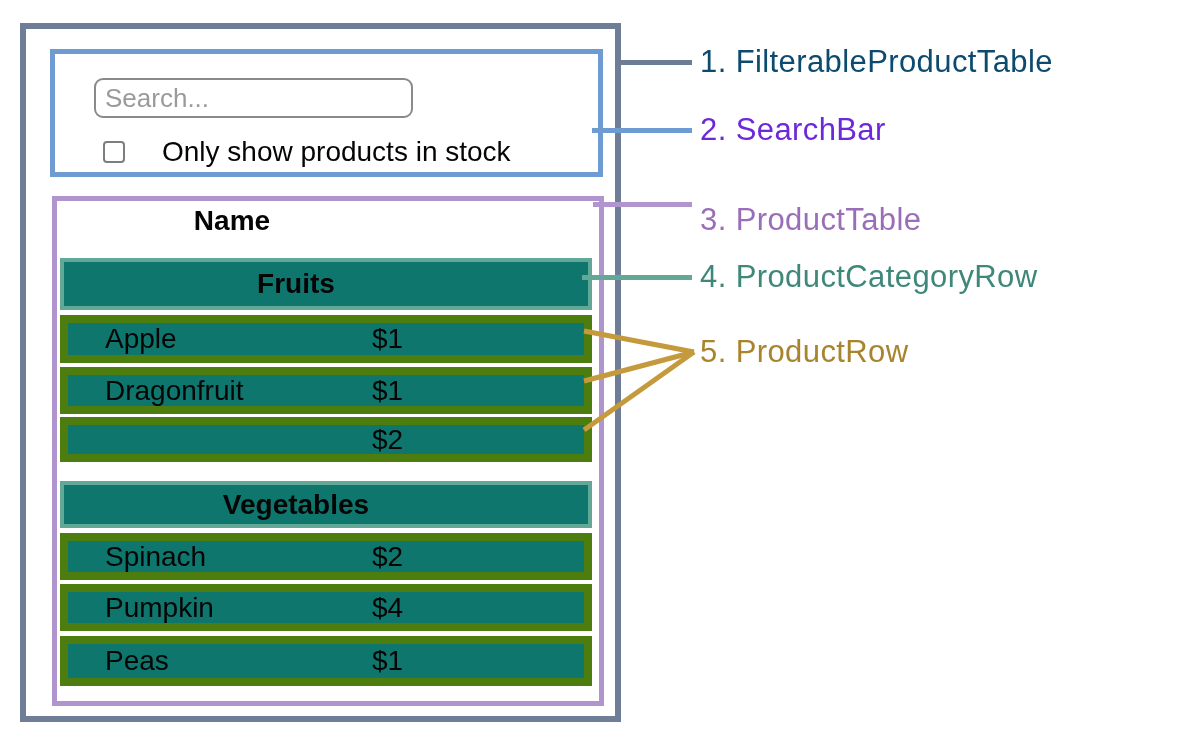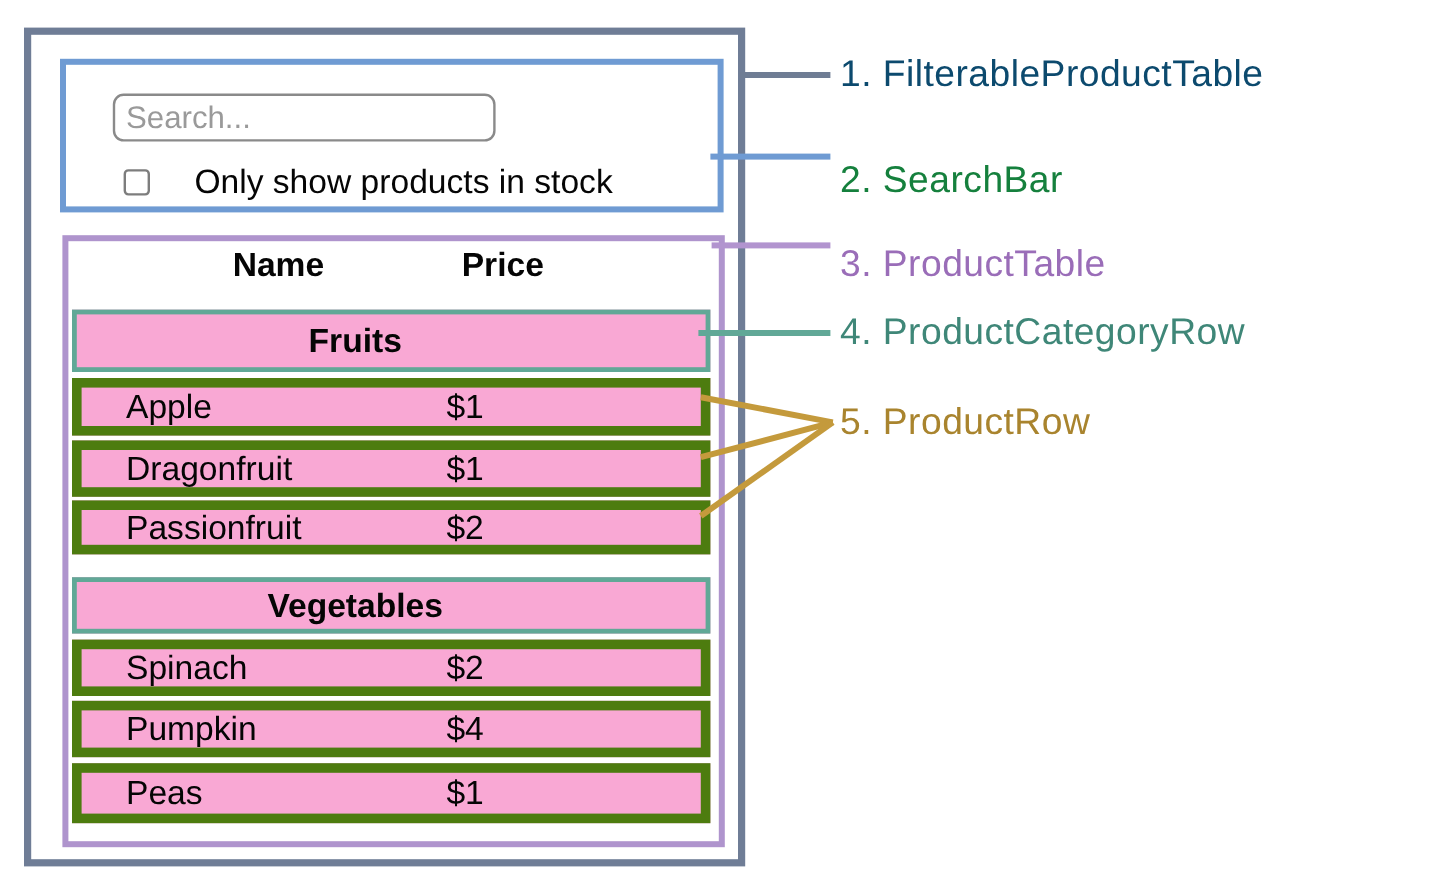--- a/index.html
+++ b/index.html
@@ -18,21 +18,21 @@
   .stock-row{position:absolute;left:48px;top:82px;display:flex;align-items:center;gap:37px;}
   .checkbox{width:22px;height:22px;box-sizing:border-box;border:2px solid #7d7d7d;
      border-radius:4px;background:#fff;flex:0 0 auto;}
   .stock-label{font-size:28px;color:#050505;white-space:nowrap;}
 
   
   .th{position:absolute;top:6px;width:130px;text-align:center;font-size:28px;
       font-weight:bold;color:#050505;line-height:28px;}
   #th-name{left:110px;}
   #th-price{left:297px;}
-  .row{position:absolute;left:3px;width:532px;box-sizing:border-box;background:#f9a8d4;}
+  .row{position:absolute;left:3px;width:532px;box-sizing:border-box;background:#0f766e;}
   .row.cat{border:4px solid #61A897;}
   .row.prod{border:8px solid #4d7c0f;}
   .row span{position:absolute;top:0;bottom:0;display:flex;align-items:center;
       font-size:28px;color:#050505;white-space:nowrap;}
   .cat-label{left:0;width:464px;justify-content:center;font-weight:bold;}
   .p-name{left:37px;}
   .p-price{left:304px;}
   .red{color:#F2392B;}
 
   
@@ -40,21 +40,21 @@
   #cline-1{left:617px;top:60px;width:75px;background:#6F7D94;}
   #cline-2{left:592px;top:128px;width:100px;background:#6F9BD3;}
   #cline-3{left:593px;top:202px;width:99px;background:#B294CF;}
   #cline-4{left:582px;top:275px;width:110px;background:#61A897;}
   #gold-lines{position:absolute;left:0;top:0;z-index:6;pointer-events:none;}
 
   
   .legend{position:absolute;left:700px;font-size:31px;line-height:38px;
       letter-spacing:.4px;white-space:nowrap;z-index:7;}
   #lg-1{top:43px;color:#0c4a6e;}
-  #lg-2{top:111px;color:#15803d;margin-top:20px;}
+  #lg-2{top:111px;color:#6d28d9;}
   #lg-3{top:201px;color:#9A6DB8;}
   #lg-4{top:258px;color:#3F8778;}
   #lg-5{top:333px;color:#A9842E;}
 </style>
 </head>
 <body>
 
 <div class="canvas">
 
   <div class="box" id="box-root">
@@ -62,35 +62,33 @@
     <div class="box" id="box-search" style="left:24px;top:20px;">
       <input id="search-input" type="text" placeholder="Search..." style="">
       <div class="stock-row">
         <span class="checkbox"></span>
         <span class="stock-label">Only show products in stock</span>
       </div>
     </div>
 
     <div class="box" id="box-table" style="left:26px;top:167px;">
       <span class="th" id="th-name">Name</span>
-      <span class="th" id="th-price">Price</span>
       <div id="table-rows">
           <div class="row cat" style="top: 57px; height: 52px;">
             <span class="cat-label">Fruits</span>
           </div>
           <div class="row prod" style="top: 114px; height: 48px;">
             <span class="p-name">Apple</span>
             <span class="p-price">$1</span>
           </div>
           <div class="row prod" style="top: 166px; height: 47px;">
             <span class="p-name">Dragonfruit</span>
             <span class="p-price">$1</span>
           </div>
           <div class="row prod" style="top: 216px; height: 45px;">
-            <span class="p-name red">Passionfruit</span>
             <span class="p-price">$2</span>
           </div>
           <div class="row cat" style="top: 280px; height: 47px;">
             <span class="cat-label">Vegetables</span>
           </div>
           <div class="row prod" style="top: 332px; height: 47px;">
             <span class="p-name">Spinach</span>
             <span class="p-price">$2</span>
           </div>
           <div class="row prod" style="top: 383px; height: 47px; padding-left: 29px;">

